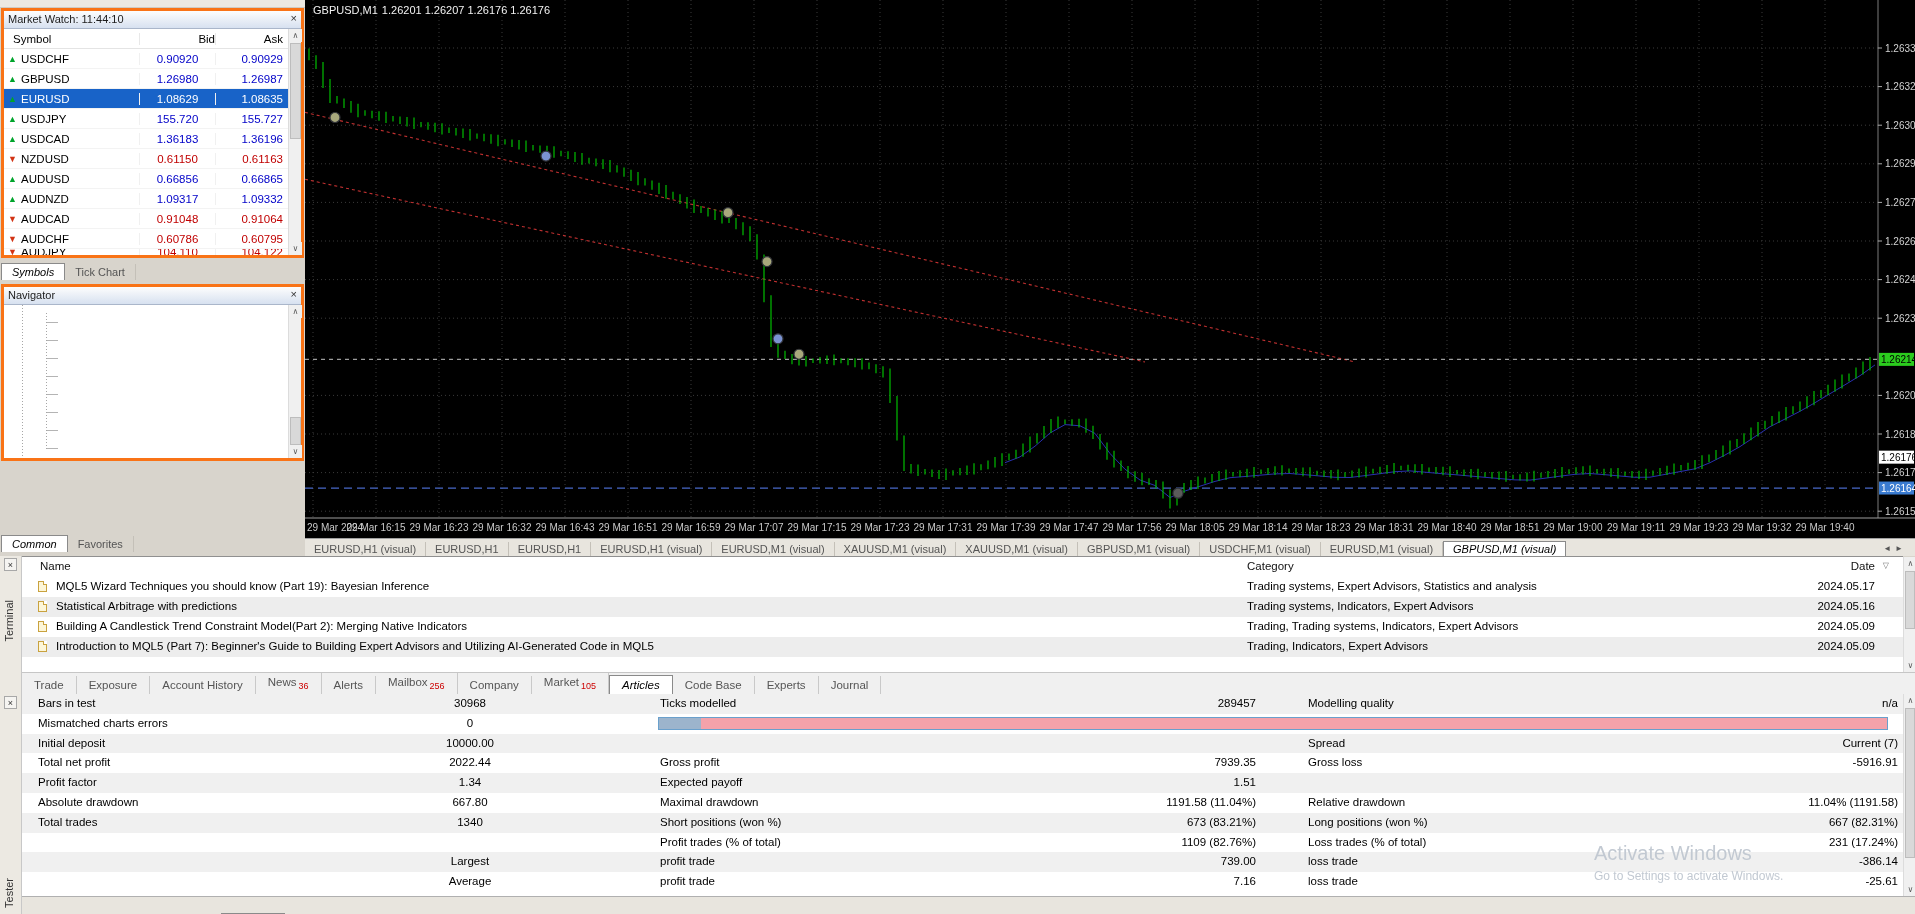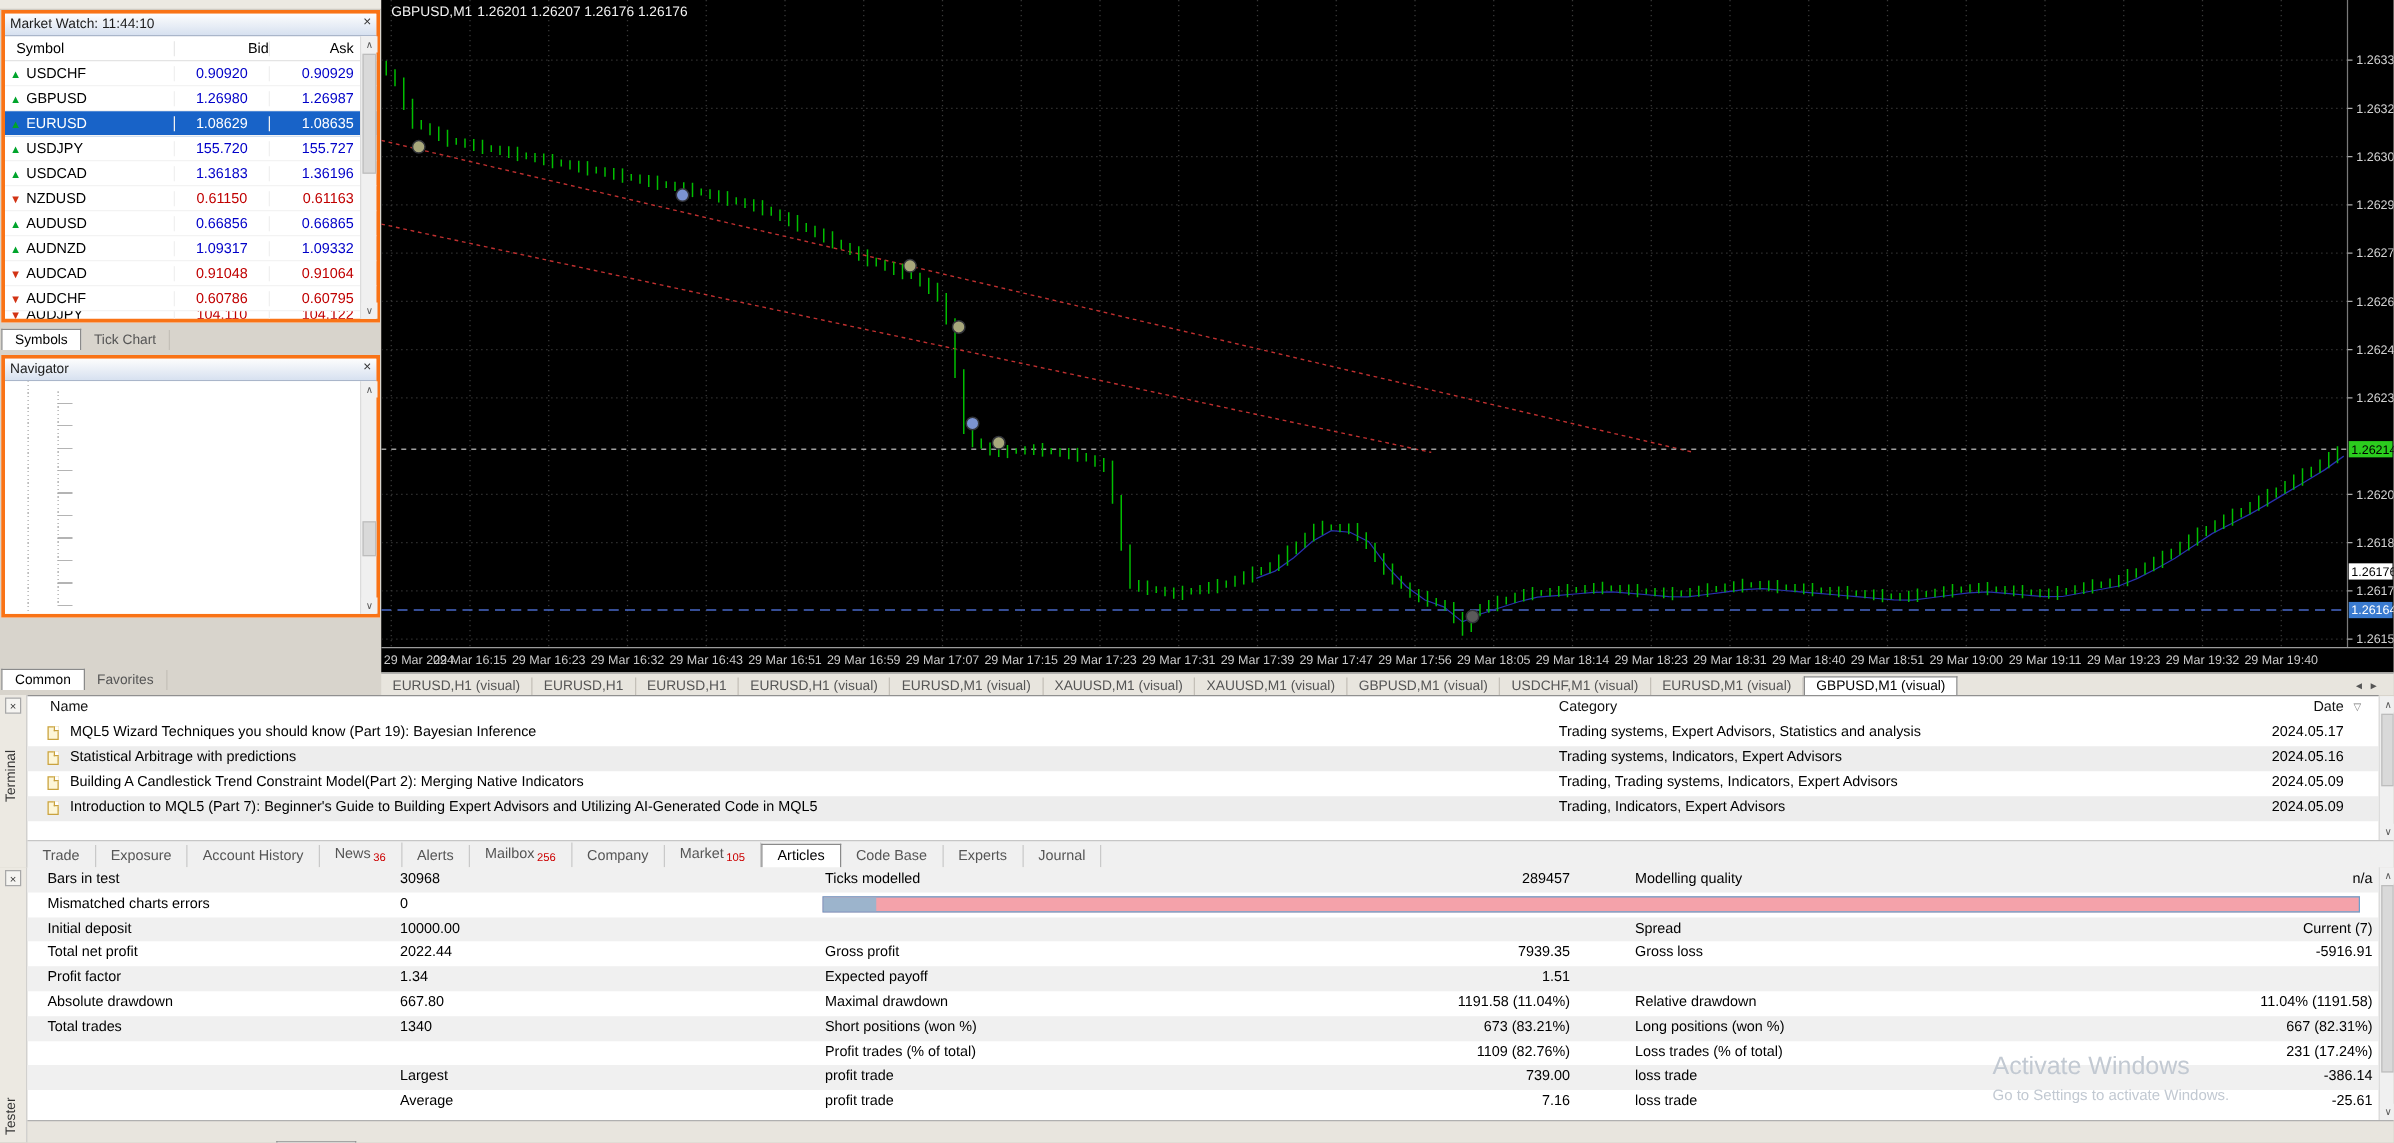--- a/index.html
+++ b/index.html
@@ -7,21 +7,21 @@
   body { position:relative; font-family:"Liberation Sans",sans-serif; font-size:11px;
          background:#d8d4cc; overflow:hidden; color:#000; }
 
   
   .panel { position:absolute; border:3px solid #f97316; background:#fff; }
   .ptitle { height:18px; background:linear-gradient(#fdfdfd,#d7e1f0); border-bottom:1px solid #aab6ca;
             font-size:11px; color:#1c1c1c; padding:2px 4px; position:relative; }
   .pclose { position:absolute; right:4px; top:1px; font-size:11px; color:#333; cursor:default; }
   .tabbar { display:flex; align-items:flex-end; font-size:11px; color:#555; }
   .tab { padding:2px 10px; border-right:1px solid #c4c0b8; white-space:nowrap; }
-  .tab.on { background:#fff; border:1px solid #8a8a8a; border-bottom:none; color:#000; }
+  .tab.on { background:#fff; border:1px solid #8a8a8a; border-bottom:none; color:#000;font-style:italic; }
 
   
   .vscroll { position:absolute; width:13px; background:#f0f0f0; border-left:1px solid #dcdcdc; }
   .sb-btn { position:absolute; left:0; width:13px; height:13px; font-size:8px; color:#5a5a5a;
             text-align:center; line-height:13px; background:#f0f0f0; }
   .sb-up { top:0; } .sb-dn { bottom:0; }
   .sb-thumb { position:absolute; left:1px; width:11px; background:#d9d9d9; border:1px solid #bdbdbd; }
 
   
   #top-strip { position:absolute; left:0; top:0; width:305px; height:8px; background:#ece9e2; border-bottom:1px solid #cfcbc3; }
@@ -36,21 +36,21 @@
   .mw-row .bid { width:76px; text-align:center; border-left:1px solid #f0f0f0; }
   .mw-row .ask { width:86px; text-align:right; padding-right:18px; border-left:1px solid #f0f0f0; }
   .au { color:#00a42c; } .ad { color:#d23314; }
   .pu { color:#0000c8; } .pd { color:#c00000; }
   .mw-row.sel { background:#1863c8; }
   .mw-row.sel .sym, .mw-row.sel .bid, .mw-row.sel .ask { color:#fff; }
   .mw-row.clip { height:6px; overflow:hidden; border-bottom:none; }
   #mw-scroll { right:0; top:18px; bottom:0; }
   #mw-scroll .sb-thumb { top:14px; height:96px; }
   #mw-tabs { position:absolute; left:1px; top:260px; width:303px; height:20px; }
-  #navigator { left:1px; top:284px; width:303px; height:210px; }
+  #navigator { left:1px; top:284px; width:303px; height:177px; }
   .nav-body { position:absolute; left:0; top:18px; right:13px; bottom:0; background:#fff;
      background-image:
        repeating-linear-gradient(to bottom,#a6a6a6 0 1px,transparent 1px 3px),
        repeating-linear-gradient(to bottom,#a6a6a6 0 1px,transparent 1px 3px),
        repeating-linear-gradient(to bottom,transparent 0 17px,#b4b4b4 17px 18px);
      background-size:1px 100%,1px calc(100% - 16px),12px 100%;
      background-position:18px 0,42px 8px,42px 0;
      background-repeat:no-repeat; }
   #nav-scroll { right:0; top:18px; bottom:0; }
   #nav-scroll .sb-thumb { top:112px; height:28px; }
@@ -102,21 +102,21 @@
   #terminal-tabs .tab.on { background:#fff; border:1px solid #8a8a8a; border-bottom:none; }
   .badge { font-size:9px; color:#cc0000; margin-left:2px; vertical-align:-3px; }
   .badge:empty { display:none; }
 
   
   #report { position:absolute; left:22px; top:694px; width:1881px; height:202px; background:#fff; }
   .r-row { position:relative; height:19.8px; font-size:11.5px; }
   .r-row.alt { background:#f0f0f0; }
   .r-row span { position:absolute; top:3px; white-space:nowrap; }
   .c1l { left:16px; }
-  .c1v { left:298px; width:300px; text-align:left; }
+  .c1v { left:298px; width:300px; text-align:center; }
   .c2l { left:638px; }
   .c2v { left:934px; width:300px; text-align:right; }
   .c3l { left:1286px; }
   .c3v { left:1536px; width:340px; text-align:right; }
   .qbar { position:absolute; left:636px; top:3px; width:1230px; height:13px; border:1px solid #6aa0cc;
           background:#f4a2aa; }
   .qfill { position:absolute; left:0; top:0; width:42px; height:11px; background:#9cb4cc; }
   #rep-scroll { right:-12px; top:0; bottom:0; width:12px; }
   #rep-scroll .sb-thumb { top:14px; height:150px; width:10px; }
   #watermark { position:absolute; left:1572px; top:148px; color:#c2c9d2; z-index:5; }

